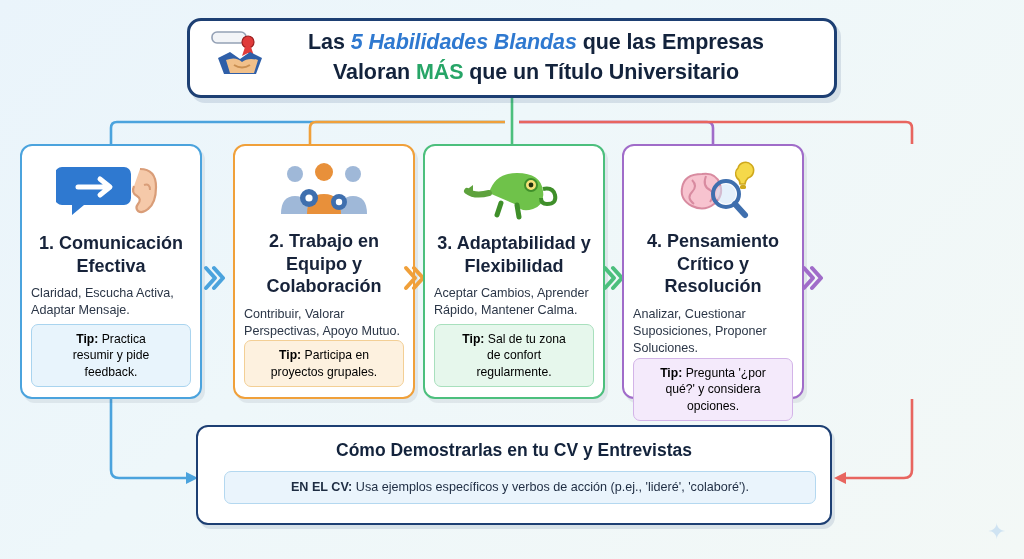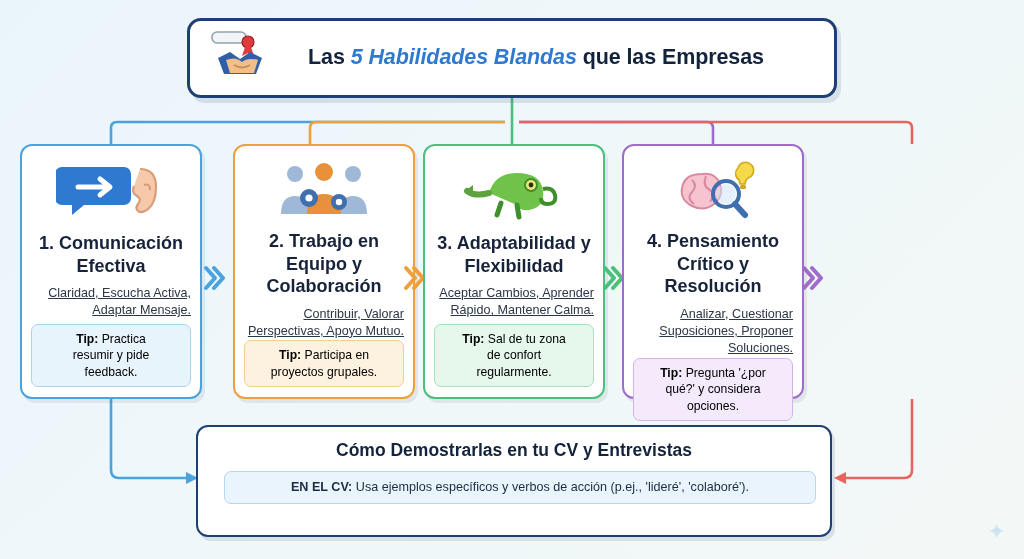--- a/index.html
+++ b/index.html
@@ -91,24 +91,23 @@
     font-size: 18px;
     font-weight: bold;
     color: #17233a;
     text-align: center;
     line-height: 1.25;
   }
   .card-desc {
     margin-top: 8px;
     font-size: 12.6px;
     color: #2b3647;
-    text-align: right;
+    text-align: left;
     line-height: 1.38;
     flex: 1;
-    text-decoration: underline;
   }
   .tip {
     width: 100%;
     box-sizing: border-box;
     border-radius: 7px;
     padding: 6px 25px;
     font-size: 12.2px;
     line-height: 1.35;
     text-align: center;
     border: 1.6px solid #bbb;
@@ -138,21 +137,21 @@
   #chev2 { left: 403px; }
   #chev3 { left: 602px; }
   #chev4 { left: 801px; }
 
   
   .footer {
     position: absolute;
     left: 196px;
     top: 425px;
     width: 636px;
-    height: 112px;
+    height: 100px;
     background: #ffffff;
     border: 2.5px solid #1d3f73;
     border-radius: 12px;
     box-sizing: border-box;
     box-shadow: 3px 4px 0 rgba(29,63,115,0.12);
     padding: 10px 14px;
   }
   .footer-title {
     text-align: center;
     font-size: 17.5px;
@@ -218,20 +217,23 @@
         <circle cx="44" cy="14" r="6" fill="#e03b3b" stroke="#9d1f1f" stroke-width="1.2"></circle>
         <path d="M41,19 l-3,9 l6,-3 l6,3 l-3,-9 z" fill="#e03b3b"></path>
         <path d="M14,30 l12,-6 l10,7 l10,-7 l12,6 l-6,16 l-32,0 z" fill="#2f5fa8"></path>
         <path d="M22,32 q10,-4 16,2 q6,-5 16,-2 l-4,13 l-24,0 z" fill="#f1c08a"></path>
         <path d="M30,37 q8,5 16,0" stroke="#c98f52" stroke-width="2" fill="none"></path>
       </svg>
     </div>
     <div class="title-text">
       <div>
         <span>Las </span><span class="hl-blue">5 Habilidades Blandas</span><span> que las Empresas</span>
+      </div>
+      <div>
+        <span>Valoran </span><span class="hl-green">MÁS</span><span> que un Título Universitario</span>
       </div>
     </div>
   </div>
 
   <div class="card" id="card1">
     <div class="card-icon">
       <svg viewBox="0 0 110 64" width="110" height="64">
         <path d="M6,8 h62 a7,7 0 0 1 7,7 v24 a7,7 0 0 1 -7,7 h-40 l-12,10 v-10 h-10 a7,7 0 0 1 -7,-7 v-24 a7,7 0 0 1 7,-7 z" fill="#2f79d0"></path>
         <path d="M22,28 h28 M44,20 l10,8 l-10,8" stroke="#ffffff" stroke-width="5" fill="none" stroke-linecap="round" stroke-linejoin="round"></path>
         <path d="M84,10 q16,0 16,18 q0,16 -8,22 q-6,5 -10,2 q-3,-3 0,-7 q4,-5 -1,-8 q-6,-3 -3,-10" fill="#f5c9a9" stroke="#d99d78" stroke-width="2.2"></path>

